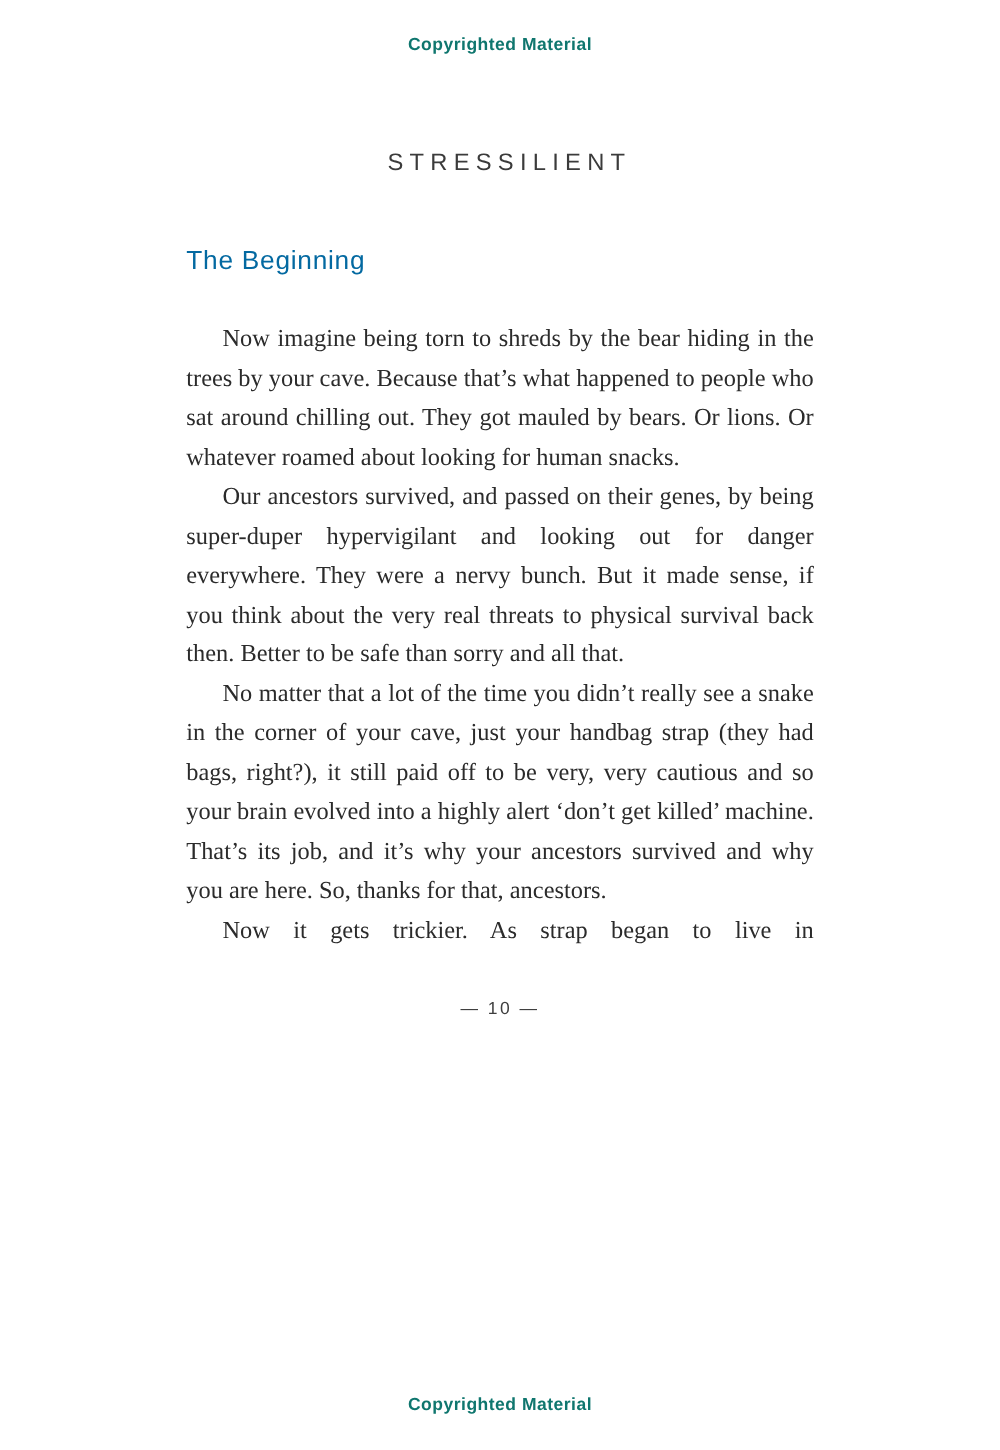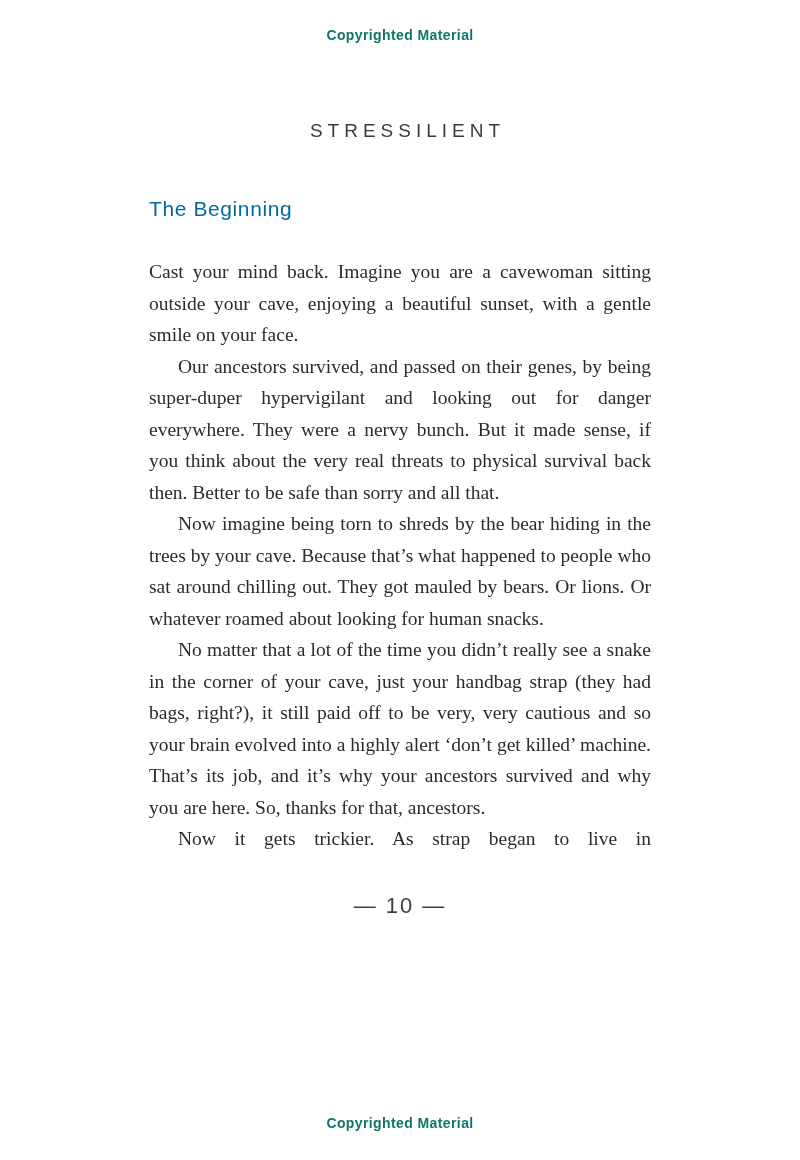--- a/index.html
+++ b/index.html
@@ -54,39 +54,38 @@
     color: #2b2b2b;
     text-align: justify;
     hyphens: none;
   }
   .body-text p { margin: 0; }
   .body-text p.indent { text-indent: 29px; }
   .body-text p.force-justify { text-align-last: justify; }
   .page-number {
     margin-top: 38px;
     font-family: "Liberation Sans", sans-serif;
-    font-size: 22px;
+    font-size: 14px;
     font-weight: 400;
     letter-spacing: 2px;
     color: #3f3f3f;
     text-align: center;
   }
 </style>
 </head>
 <body>
 
 <div class="copyright copyright-top">Copyrighted Material</div>
 
 <div class="book-title">STRESSILIENT</div>
 
 <h1 class="chapter-title">The Beginning</h1>
 
 <div class="body-text">
-  <p>Cast your mind back. Imagine you are a cavewoman sitting outside your cave, enjoying a beautiful sunset, with a gentle smile on your face.</p>
+  <p class="indent">Now imagine being torn to shreds by the bear hiding in the trees by your cave. Because that’s what happened to people who sat around chilling out. They got mauled by bears. Or lions. Or whatever roamed about looking for human snacks.</p>
   <p class="indent">Our ancestors survived, and passed on their genes, by being super-duper hypervigilant and looking out for danger everywhere. They were a nervy bunch. But it made sense, if you think about the very real threats to physical survival back then. Better to be safe than sorry and all that.</p>
-  <p class="indent">Now imagine being torn to shreds by the bear hiding in the trees by your cave. Because that’s what happened to people who sat around chilling out. They got mauled by bears. Or lions. Or whatever roamed about looking for human snacks.</p>
   <p class="indent">No matter that a lot of the time you didn’t really see a snake in the corner of your cave, just your handbag strap (they had bags, right?), it still paid off to be very, very cautious and so your brain evolved into a highly alert ‘don’t get killed’ machine. That’s its job, and it’s why your ancestors survived and why you are here. So, thanks for that, ancestors.</p>
   <p class="indent force-justify">Now it gets trickier. As strap began to live in</p>
 </div>
 
 <div class="page-number">— 10 —</div>
 
 <div class="copyright copyright-bottom">Copyrighted Material</div>
 
 </body></html>

